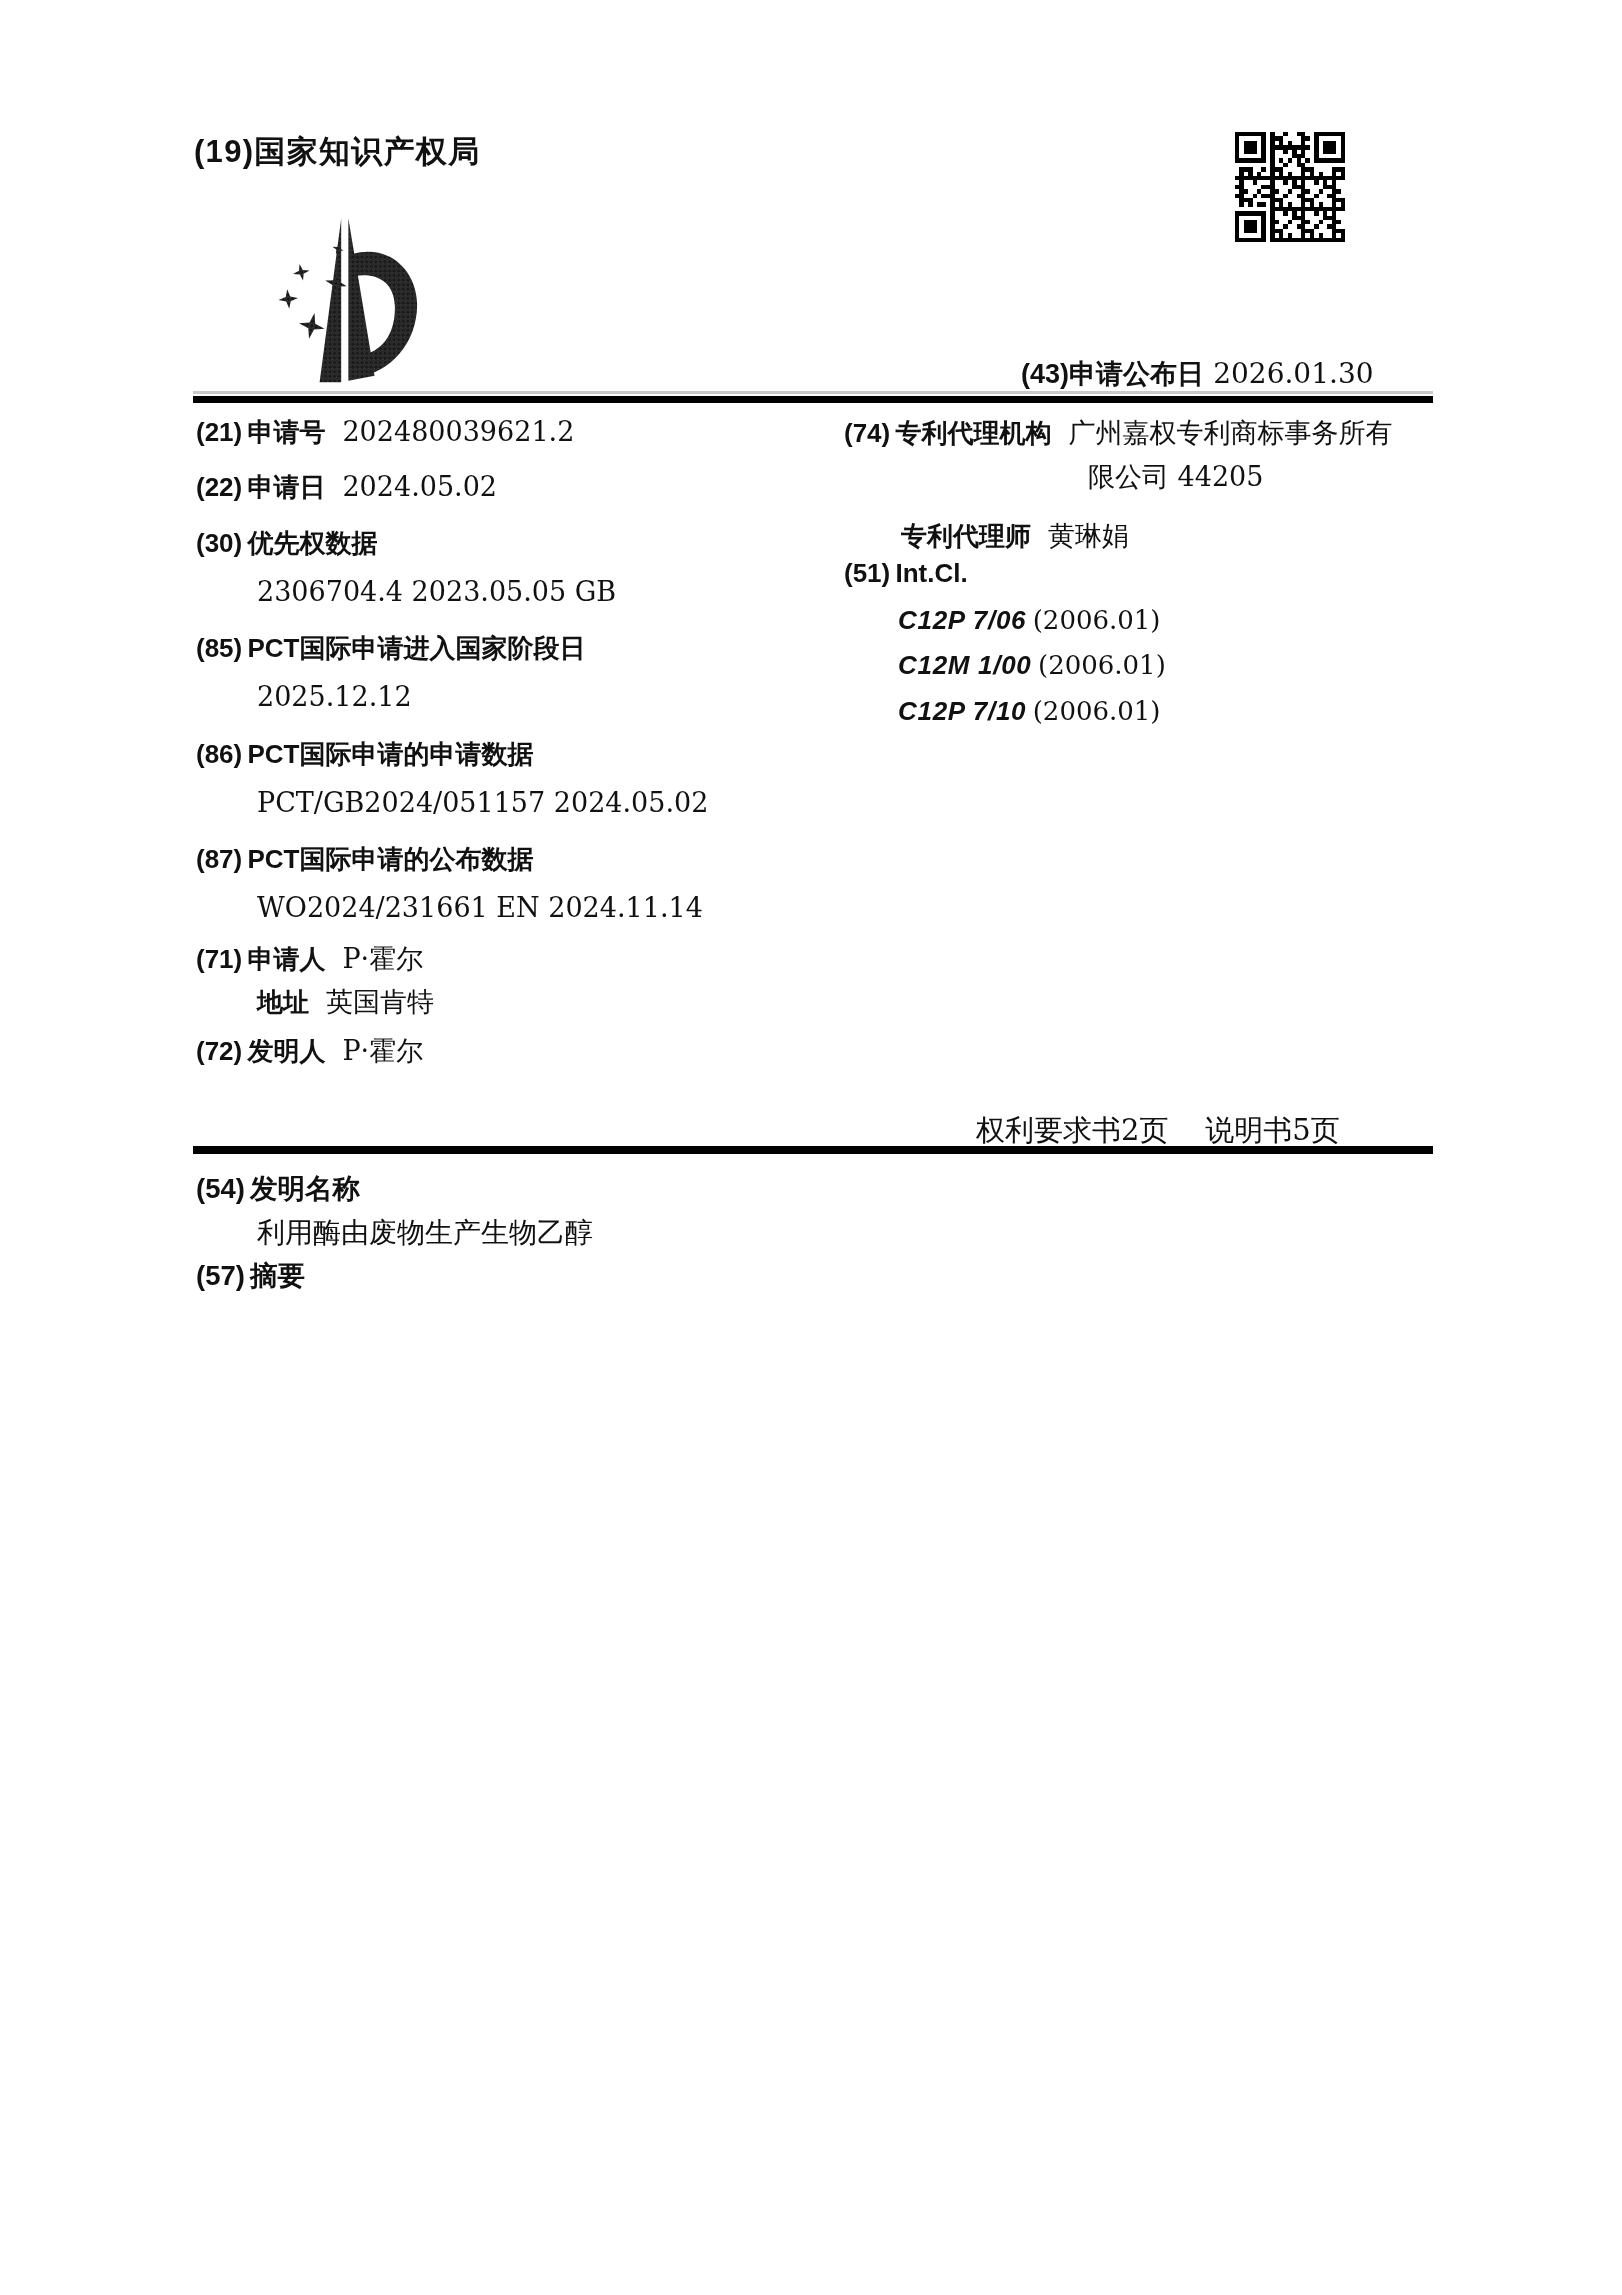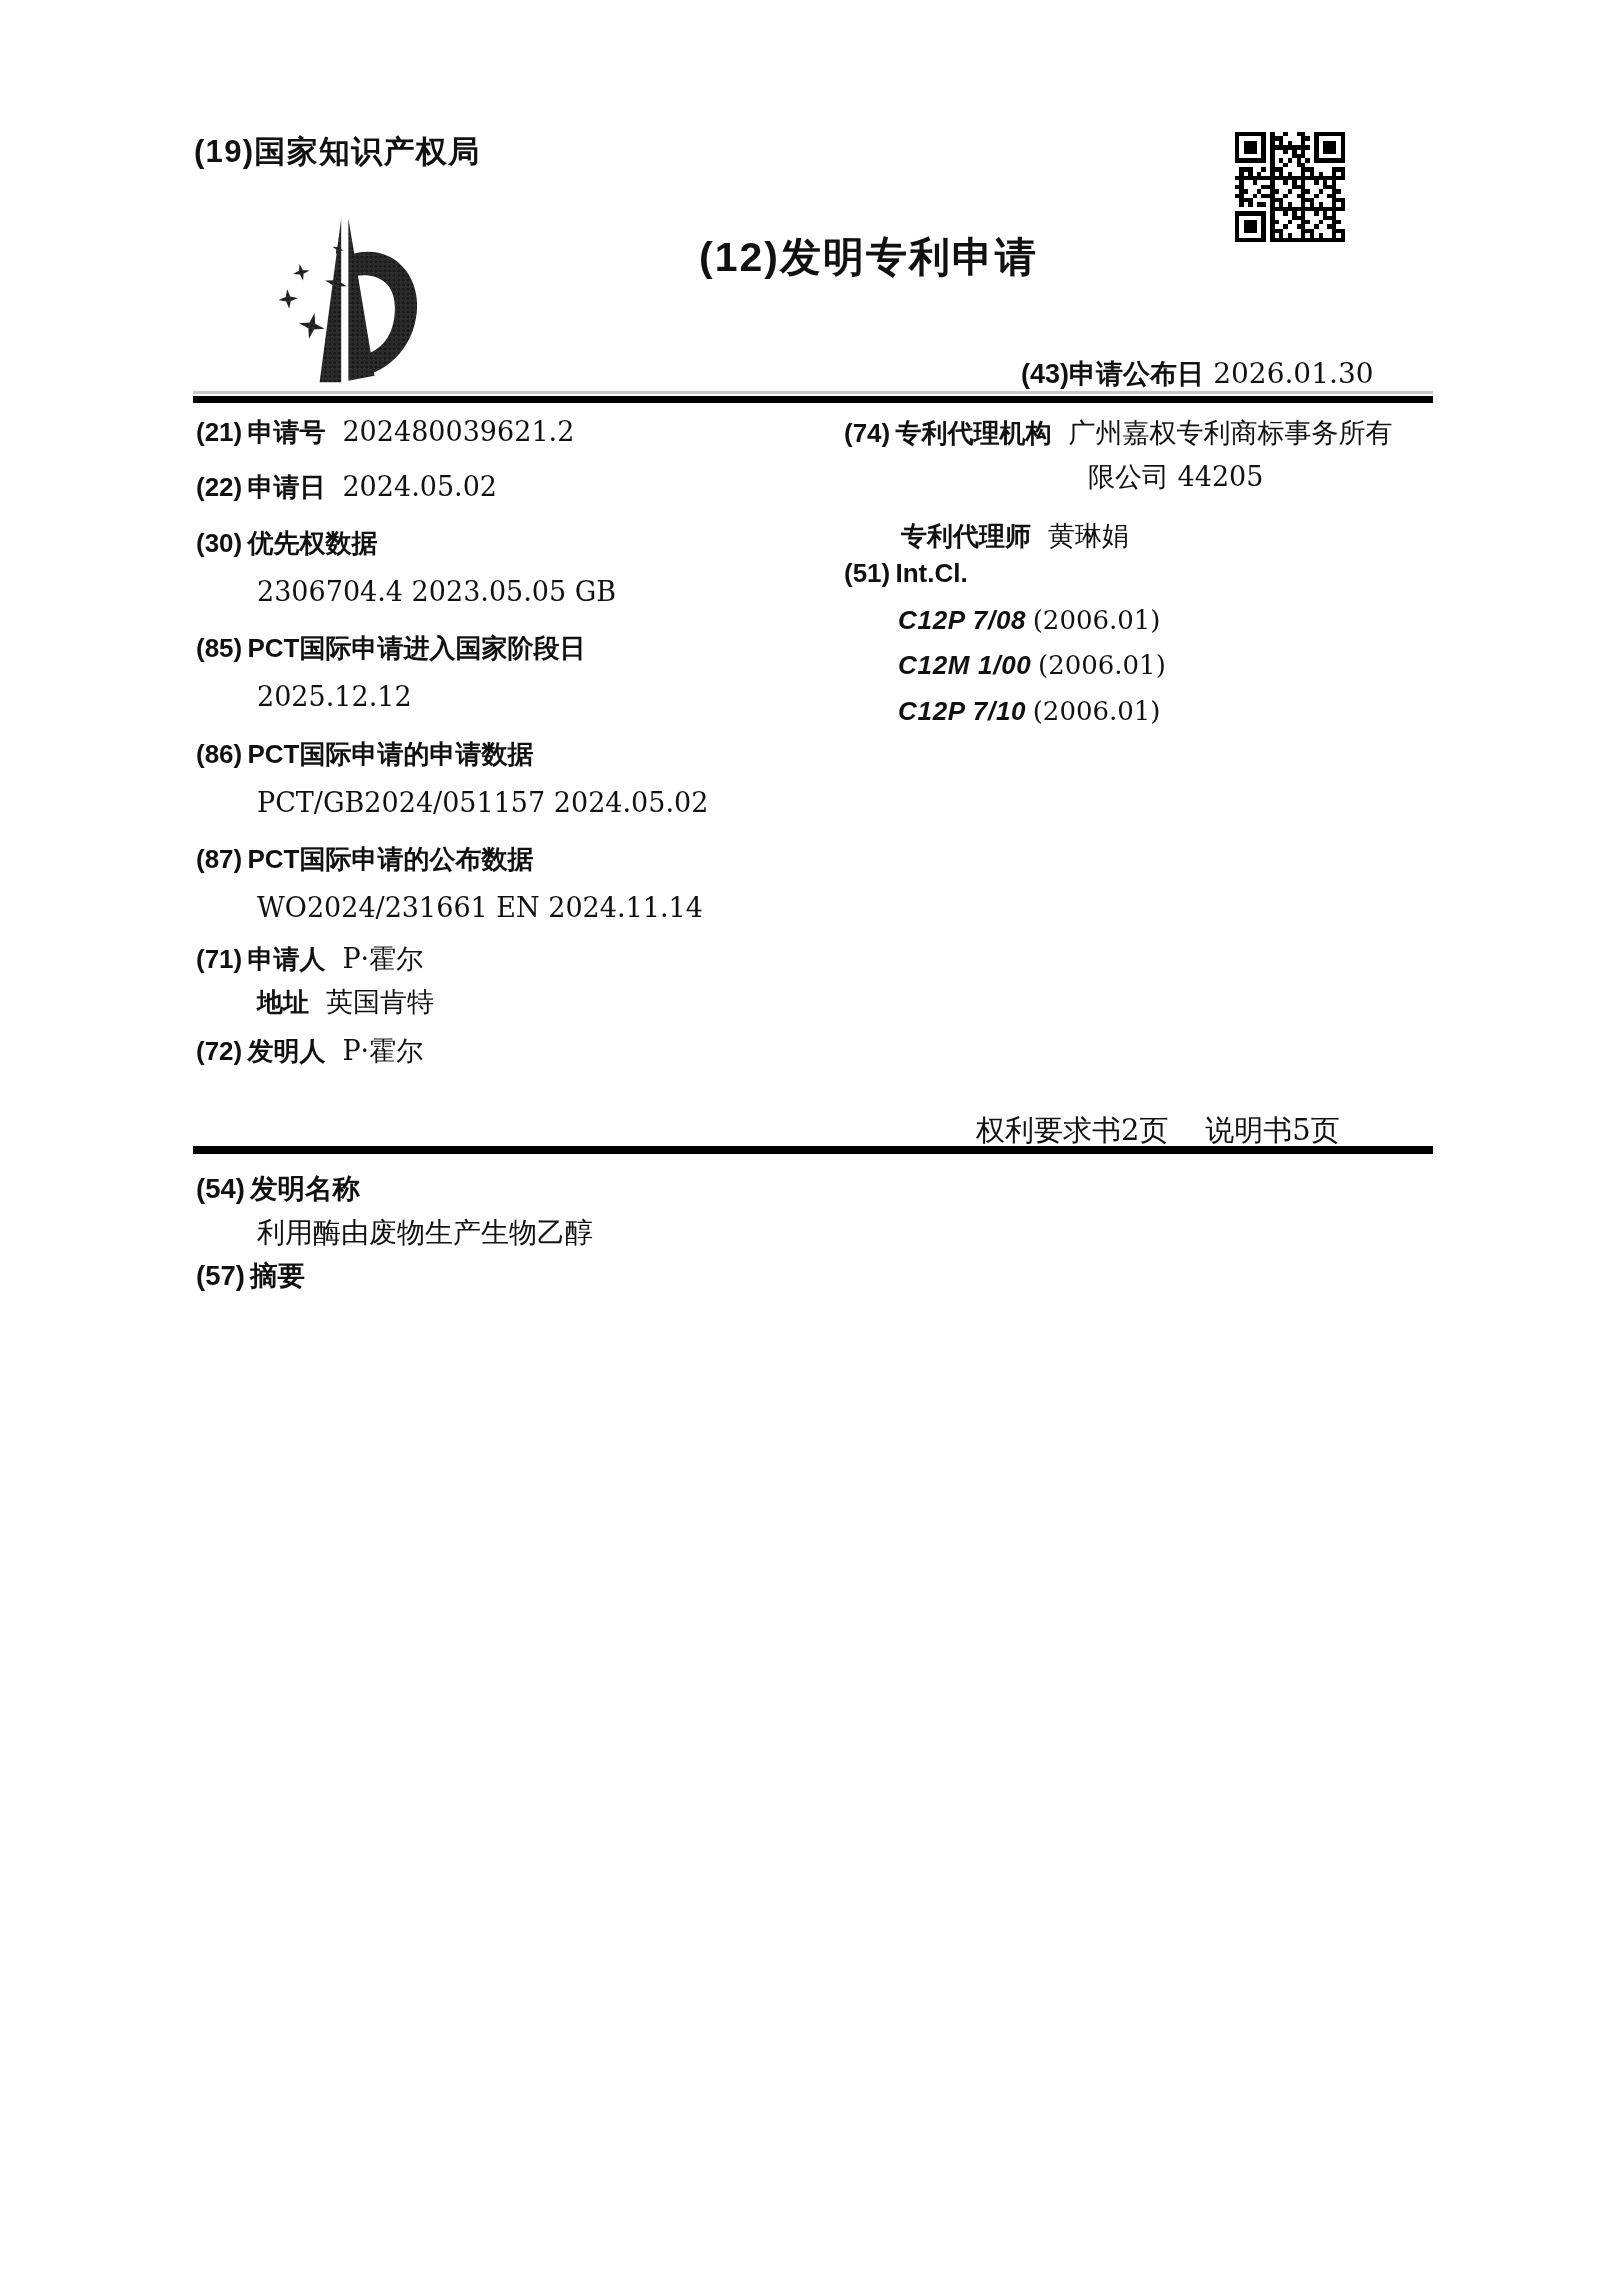--- a/index.html
+++ b/index.html
@@ -57,21 +57,20 @@
       <g fill="url(#hatch)">
         <polygon points="0,-9 2,-2 9,0 2,2 0,9 -2,2 -9,0 -2,-2" transform="translate(96,50) rotate(20)"></polygon>
         <polygon points="0,-13 3,-3 13,0 3,3 0,13 -3,3 -13,0 -3,-3" transform="translate(40,86) rotate(-12)"></polygon>
         <polygon points="0,-17 4,-4 17,0 4,4 0,17 -4,4 -17,0 -4,-4" transform="translate(93,103) rotate(15)"></polygon>
         <polygon points="0,-15 3.5,-3.5 15,0 3.5,3.5 0,15 -3.5,3.5 -15,0 -3.5,-3.5" transform="translate(20,127) rotate(-6)"></polygon>
         <polygon points="0,-20 4.5,-4.5 20,0 4.5,4.5 0,20 -4.5,4.5 -20,0 -4.5,-4.5" transform="translate(56,168) rotate(12)"></polygon>
       </g>
     </svg>
   </div>
 
-  <div class="abs doctitle lbl">(12)发明专利申请</div>
 
   <div class="abs" style="left:1235px;top:132px;">
     <svg id="qr-svg" width="110" height="110" viewBox="0 0 25 25" shape-rendering="crispEdges">
         <rect x="0" y="0" width="25" height="25" fill="#fff"></rect>
         <rect x="8" y="0" width="1" height="1" fill="#000"></rect>
         <rect x="11" y="0" width="1" height="1" fill="#000"></rect>
         <rect x="14" y="0" width="1" height="1" fill="#000"></rect>
         <rect x="15" y="0" width="1" height="1" fill="#000"></rect>
         <rect x="8" y="1" width="1" height="1" fill="#000"></rect>
         <rect x="9" y="1" width="1" height="1" fill="#000"></rect>
@@ -361,21 +360,21 @@
     <span class="num">(74)</span><span class="lab">专利代理机构</span><span class="val">广州嘉权专利商标事务所有</span>
   </div>
   <div class="abs indentval val" style="left:1088px;top:459px;">限公司 44205</div>
   <div class="abs row" style="left:901px;top:505px;margin-top:13px;">
     <span class="lab">专利代理师</span><span class="val">黄琳娟</span>
   </div>
   <div class="abs row" style="left:844px;top:558px;">
     <span class="num">(51)</span><span class="lab">Int.Cl.</span>
   </div>
   <div class="abs ipc-line" style="left:898px;top:605px;">
-    <span class="ipc-code">C12P 7/08</span><span class="ipc-ver">(2006.01)</span>
+    <span class="ipc-code">C12P 7/06</span><span class="ipc-ver">(2006.01)</span>
   </div>
   <div class="abs ipc-line" style="left:898px;top:650px;">
     <span class="ipc-code">C12M 1/00</span><span class="ipc-ver">(2006.01)</span>
   </div>
   <div class="abs ipc-line" style="left:898px;top:696px;">
     <span class="ipc-code">C12P 7/10</span><span class="ipc-ver">(2006.01)</span>
   </div>
 
   <div class="abs pagesnote" style="left:976px;top:1111px;">权利要求书2页    说明书5页</div>
   <div class="abs rule" style="top:1146px;">

